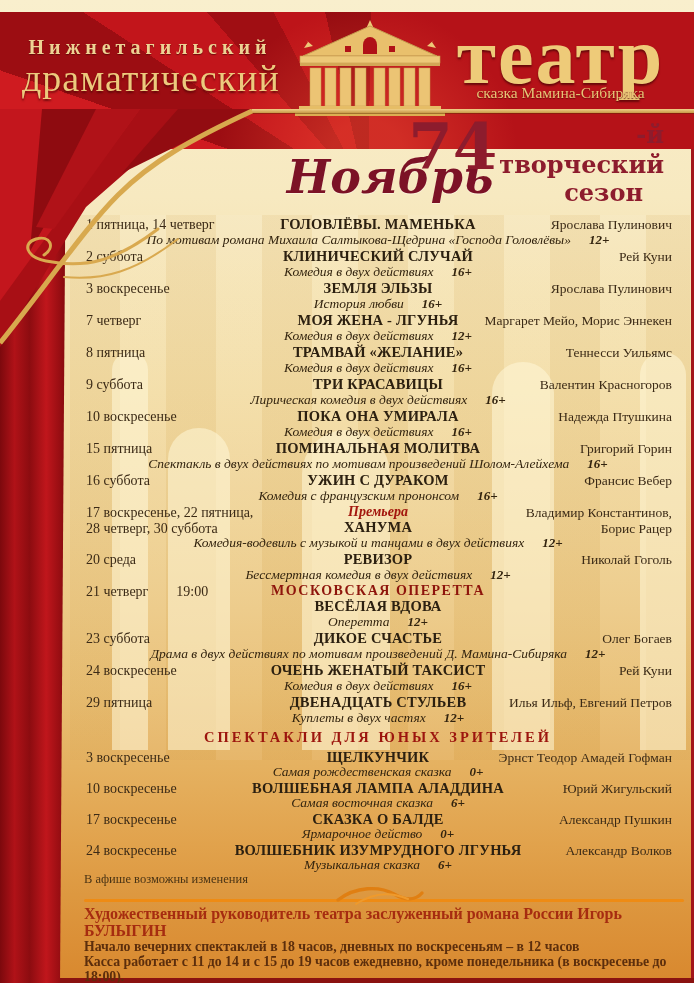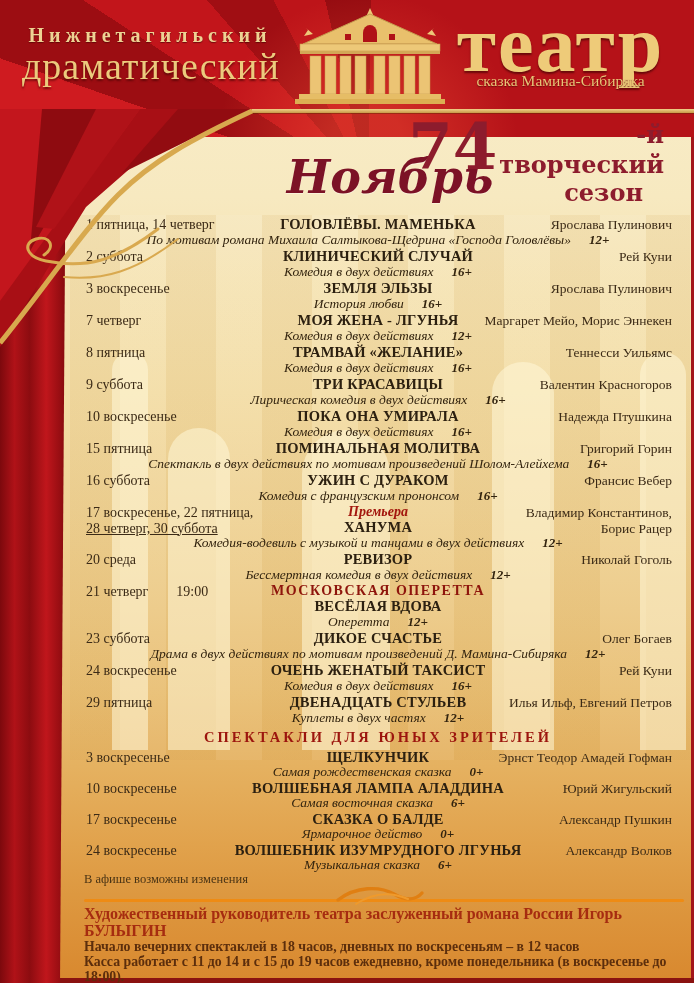--- a/index.html
+++ b/index.html
@@ -3,21 +3,21 @@
 <meta charset="utf-8">
 <style>
   html,body{margin:0;padding:0;background:#555;}
   .poster{
     position:relative;width:694px;height:983px;overflow:hidden;
     font-family:"Liberation Serif",serif;
     background:linear-gradient(180deg,#f9efcd 0%,#f7e9c0 20%,#f3dda6 40%,#efd396 52%,#ecc985 62%,#e9bf74 70%,#e5b160 78%,#e1a24c 86%,#dd9840 91%,#db8f36 96%,#d8882e 100%);
   }
   
   .header-band{
-    position:absolute;left:0;top:0;width:694px;height:137px;
+    position:absolute;left:0;top:12px;width:694px;height:137px;
     background:
       radial-gradient(circle at 53% 105%, rgba(255,90,60,.38) 0 9%, transparent 38%),
       conic-gradient(from 205deg at 53% 135%,
         #a50f14 0 14deg,#c2151b 14deg 28deg,#990d12 28deg 40deg,#c9181d 40deg 56deg,
         #a30e13 56deg 70deg,#cf1b20 70deg 84deg,#9c0d12 84deg 98deg,#c2151b 98deg 114deg,
         #a00e13 114deg 128deg,#bd1419 128deg 142deg,#960c11 142deg 156deg,#b51218 156deg 310deg);
   }
   .gold-rule{position:absolute;left:0;top:109px;width:694px;height:4px;
     background:linear-gradient(#f0d087,#c79948);box-shadow:0 1px 0 rgba(90,40,0,.45);}
   .h-left{position:absolute;left:22px;top:24px;width:256px;text-align:center;}
@@ -51,21 +51,21 @@
     font-family:"DejaVu Serif",serif;text-align:right;}
   .season .row1{display:flex;align-items:flex-start;justify-content:flex-end;}
   .season .num{font-size:64px;line-height:54px;font-weight:bold;}
   .season .suf{font-size:24px;line-height:30px;font-weight:bold;margin-left:2px;}
   .season .line2{font-size:24px;line-height:26px;font-weight:bold;margin-right:21px;}
   
   .schedule{position:absolute;left:84px;top:216px;width:588px;z-index:3;}
   .row{position:relative;margin-bottom:1px;}
   .cell-date{position:absolute;left:2px;top:1px;width:205px;font-size:14px;line-height:15.5px;color:#3b2a16;}
   .cell-date .time{margin-left:28px;}
-  .cell-date .d2{display:block;text-decoration:underline;}
+  .cell-date .d2{display:block;}
   .cell-author{position:absolute;right:0;top:1px;width:215px;text-align:right;font-size:13.5px;line-height:15.5px;color:#3b2a16;}
   .cell-author .a2{display:block;}
   .center{text-align:center;}
   .label{font-size:14px;line-height:15px;font-weight:bold;color:#a3170e;}
   .label.premiere{font-style:italic;}
   .label.operetta{letter-spacing:1.5px;color:#8e150c;}
   .title{font-size:14.5px;line-height:17px;font-weight:bold;color:#2c2010;letter-spacing:.2px;}
   .subline{font-size:13.5px;line-height:14px;font-style:italic;color:#33240f;}
   .age{font-weight:bold;font-size:13px;margin-left:18px;}
   .kids-head{text-align:center;font-size:14.5px;font-weight:bold;letter-spacing:3px;

